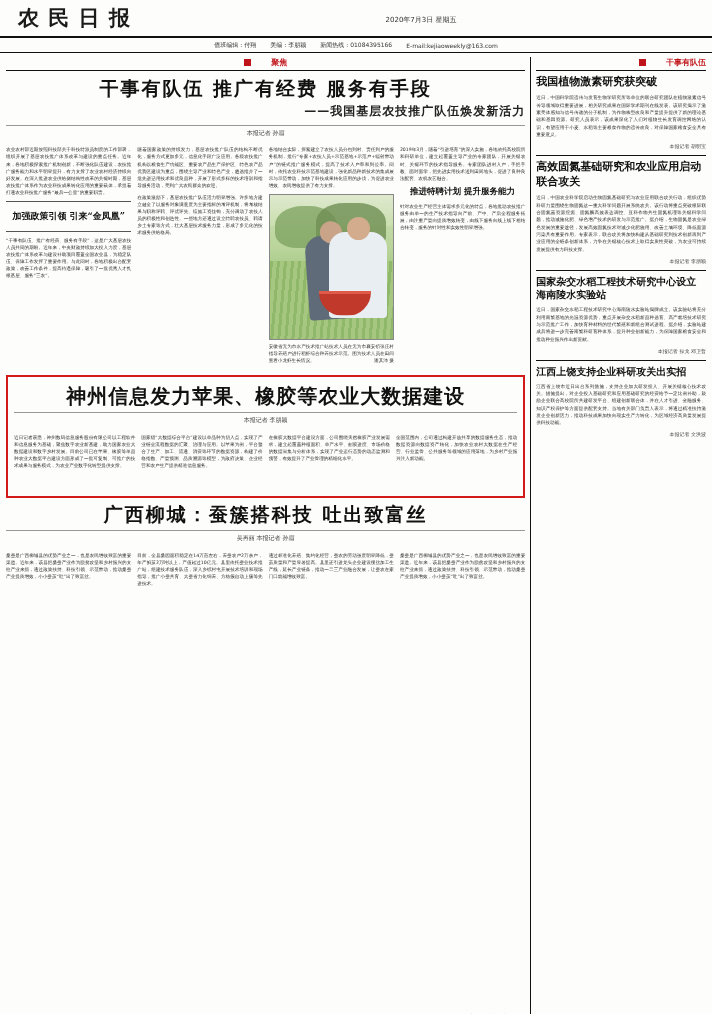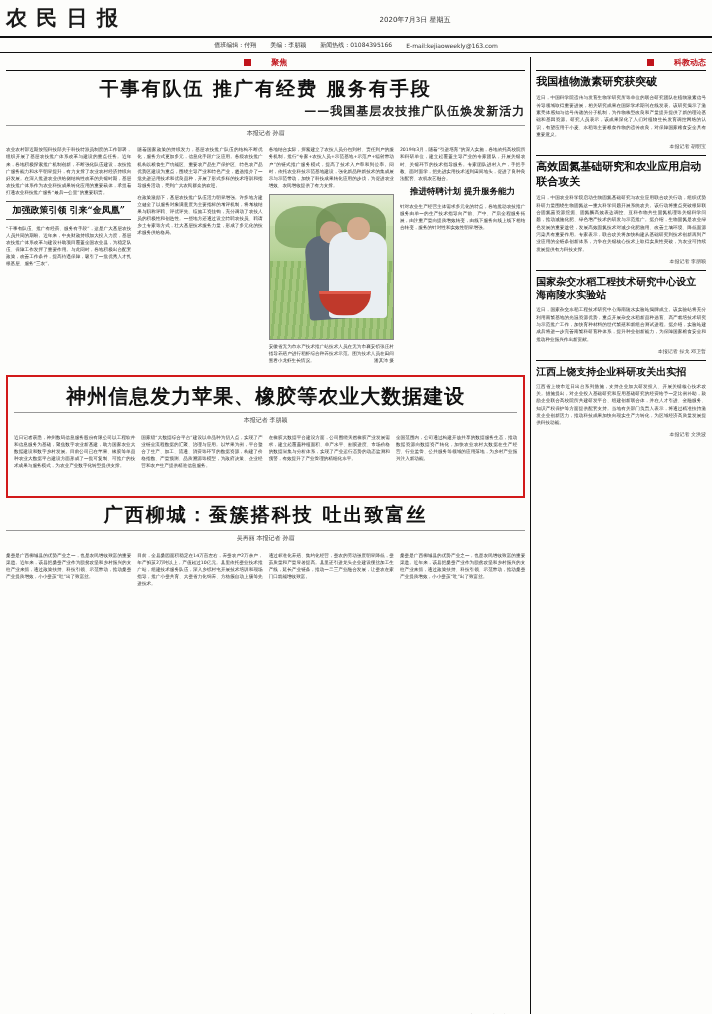--- a/index.html
+++ b/index.html
@@ -11,21 +11,21 @@
     overflow:hidden;
   }
   .page{position:relative;width:712px;height:1014px;}
 
   
   .masthead{
     position:relative;height:36px;border-bottom:2px solid #111;
     display:flex;align-items:center;
   }
   .logo{
-    width:112px;margin-left:6px;font-family:"DejaVu Serif","Liberation Serif",serif;
+    width:112px;margin-left:18px;font-family:"DejaVu Serif","Liberation Serif",serif;
     font-weight:bold;font-size:21px;letter-spacing:1px;color:#1a1a1a;
     white-space:nowrap;
   }
   .logo-date{
     flex:1;text-align:center;font-size:7px;color:#333;padding-top:4px;
   }
   .masthead-right{
     display:flex;align-items:center;border-left:2px solid #111;height:36px;
     padding-left:8px;
   }
@@ -84,21 +84,21 @@
   .cols{display:flex;gap:6px;}
   .col{flex:1;}
   .txt{
     font-size:4.6px;line-height:1.55;text-align:justify;color:#2a2a2a;
     word-break:break-all;
   }
   .txt.indent::first-line{text-indent:9px;}
 
   .subtitle-box{
     text-align:center;font-size:9px;font-weight:bold;margin:5px 0 3px 0;
-    padding:2px 0;border-top:1px solid #555;border-bottom:1px solid #555;
+    padding:8px 0;border-top:1px solid #555;border-bottom:1px solid #555;
     font-family:"DejaVu Serif","Liberation Serif",serif;
   }
   .inlinehead{
     text-align:center;font-size:8.5px;font-weight:bold;margin:4px 0 2px 0;
     font-family:"DejaVu Serif","Liberation Serif",serif;
   }
 
   
   .photo{
     width:100%;height:146px;border:1px solid #888;box-sizing:border-box;
@@ -258,21 +258,21 @@
       </div>
 
       <div class="footline">严墨 蓝宇华 本版编辑 文洪波</div>
     </div>
 
     <div class="divider"></div>
 
     <div class="right">
       <div class="sectag right-tag">
         <span class="sq"></span>
-        <span>科教动态</span>
+        <span>干事有队伍</span>
       </div>
       <div class="rule"></div>
 
       <div>
         <div class="rhead">我国植物激素研究获突破</div>
         <p class="rtxt">近日，中国科学院遗传与发育生物学研究所等单位的联合研究团队在植物激素信号传导领域取得重要进展，相关研究成果在国际学术期刊在线发表。该研究揭示了激素受体感知与信号传递的分子机制，为作物株型改良和产量提升提供了新的理论基础和基因资源。研究人员表示，该成果深化了人们对植物生长发育调控网络的认识，有望应用于小麦、水稻等主要粮食作物的遗传改良，对保障国家粮食安全具有重要意义。</p>
         <div class="rbyline">本报记者 胡明宝</div>
       </div>
       <div class="rrule"></div>
 

